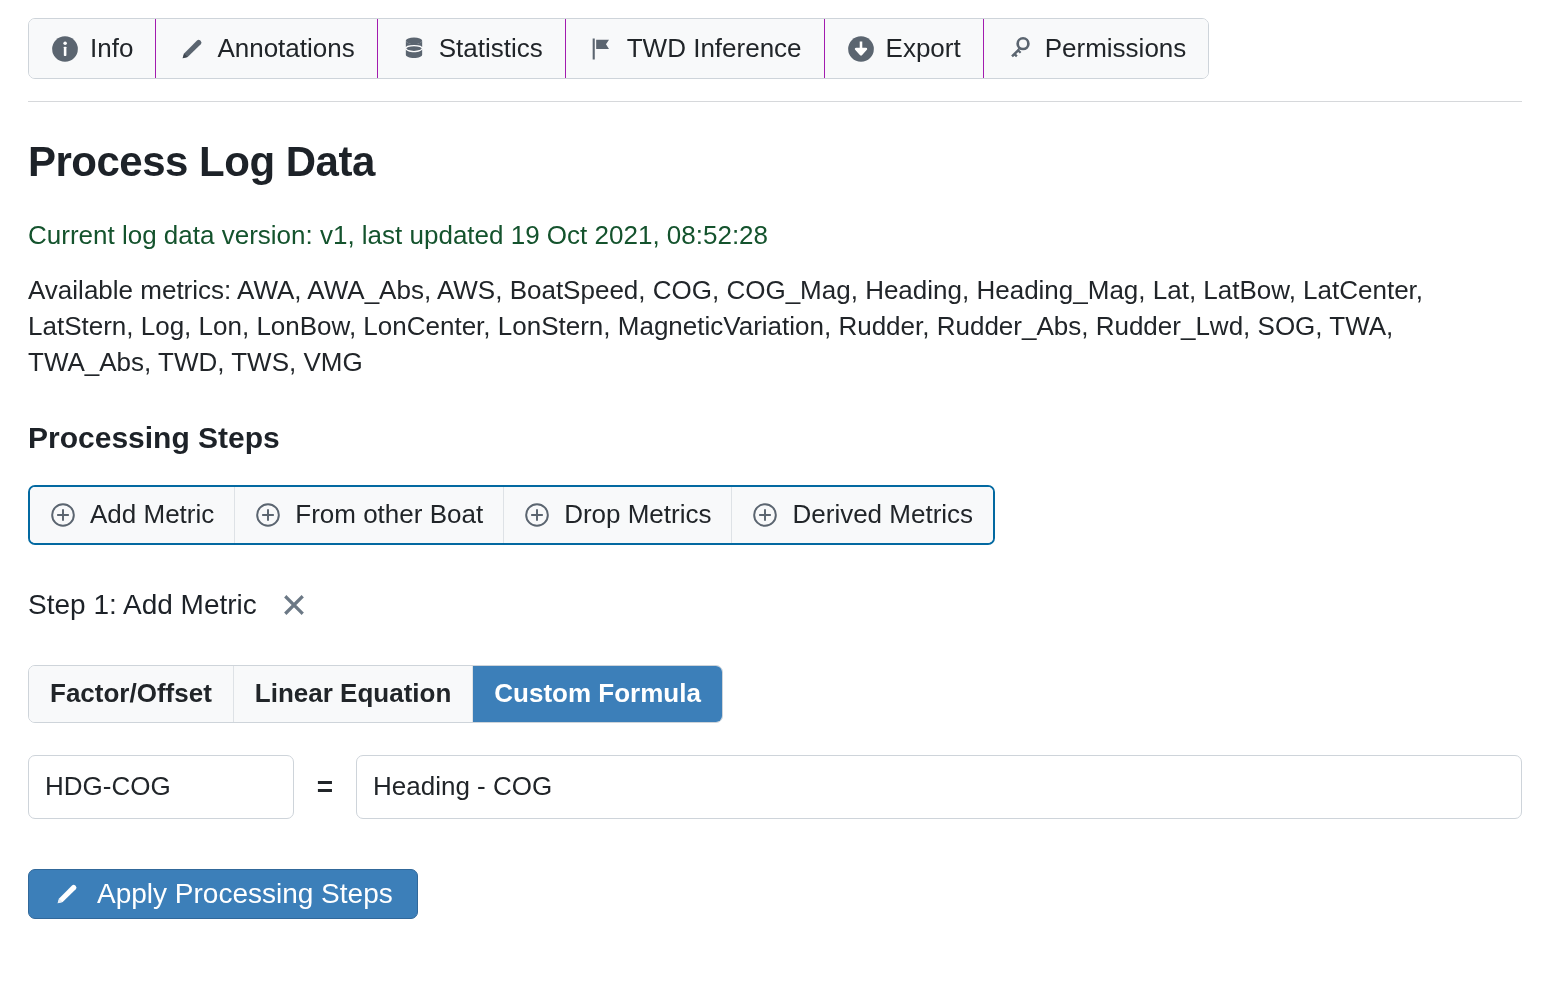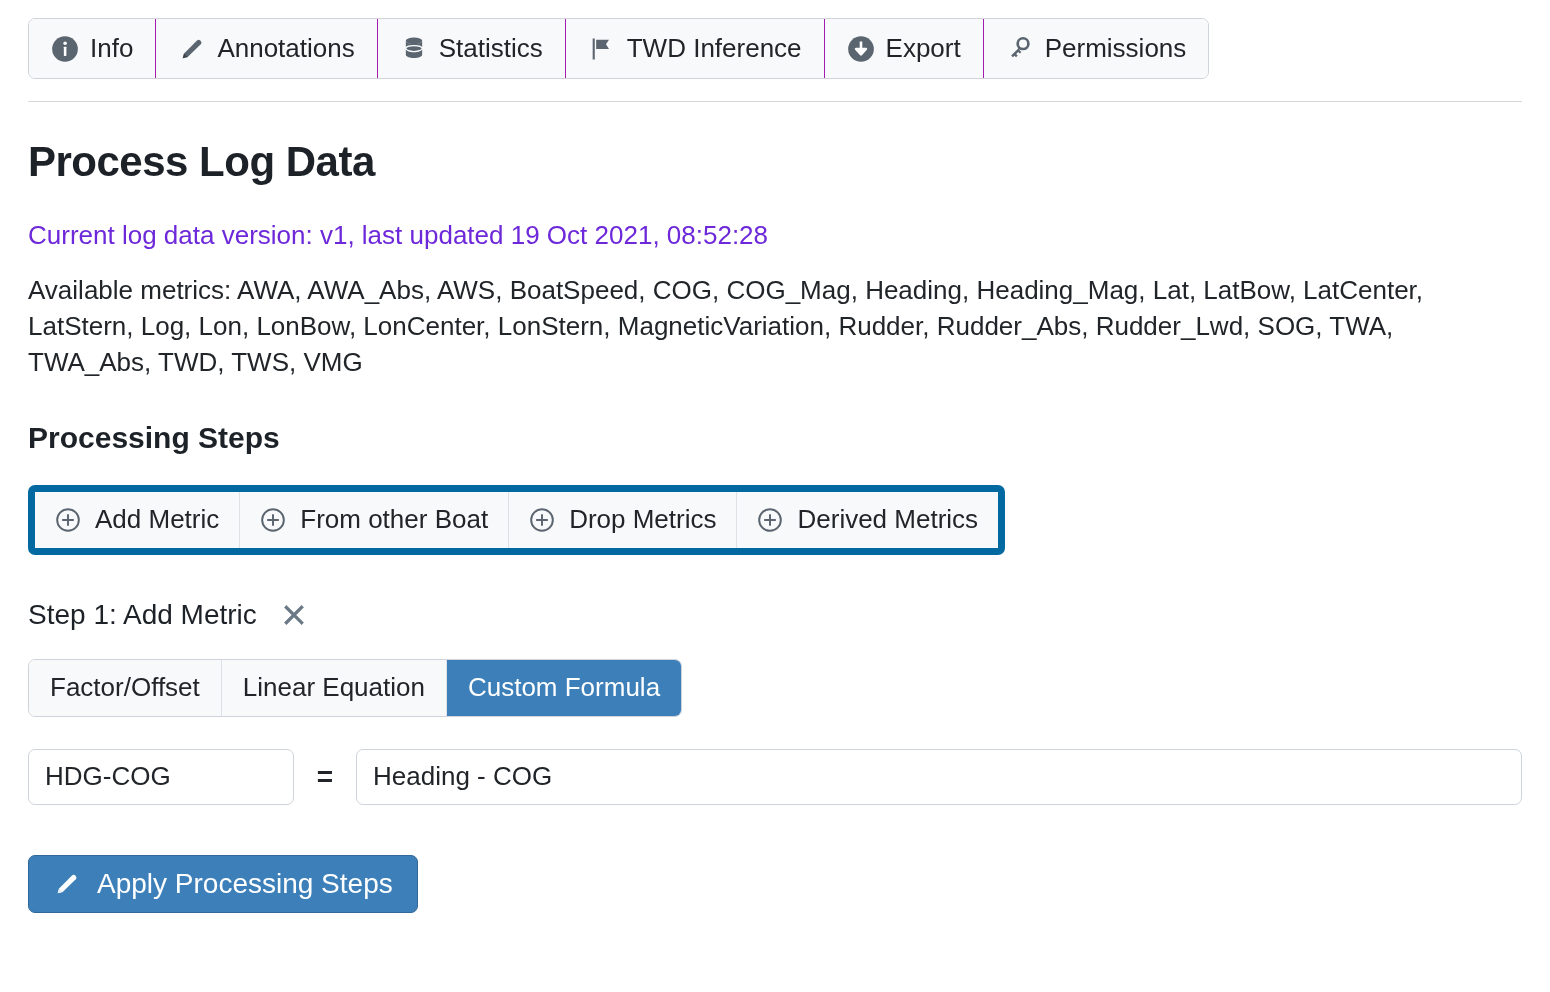--- a/index.html
+++ b/index.html
@@ -71,41 +71,41 @@
   h1.page-title {
     font-size: 42px;
     font-weight: bold;
     letter-spacing: -0.5px;
     margin: 36px 0 17px 0;
     color: #1d2228;
   }
   .version-line {
     font-size: 26px;
     margin: 34px 0 0 0;
-    color: #6d28d9;
+    color: #14532d;
   }
   .metrics-line {
     font-size: 26px;
     margin: 22px 0 8px 0;
     line-height: 1.38;
     color: #212529;
     max-width: 1500px;
   }
   h2.section-title {
     font-size: 30px;
     font-weight: bold;
     margin: 40px 0 0 0;
     color: #1d2228;
   }
 
   
   .btngroup {
     display: inline-flex;
     margin-top: 30px;
-    border: 7px solid #0369a1;
+    border: 2px solid #0369a1;
     border-radius: 7px;
     overflow: hidden;
     background: #f8f9fa;
   }
   .btngroup .gbtn {
     display: flex;
     align-items: center;
     gap: 14px;
     height: 56px;
     padding: 0 20px;
@@ -136,24 +136,25 @@
     width: 26px;
     height: 26px;
     flex: none;
     cursor: pointer;
     display: block;
   }
 
   
   .seggroup {
     display: inline-flex;
-    margin-top: 28px;
+    margin-top: 44px;
     border: 1px solid #ced4da;
     border-radius: 7px;
     overflow: hidden;
+    font-weight: bold;
   }
   .seg {
     height: 56px;
     display: flex;
     align-items: center;
     padding: 0 21px;
     font-size: 26px;
     background: #f8f9fa;
     color: #212529;
     border-right: 1px solid #dee2e6;
@@ -169,21 +170,21 @@
   }
 
   
   .formula-row {
     display: flex;
     align-items: center;
     margin-top: 32px;
     gap: 0;
   }
   .inp {
-    height: 56px;
+    height: 64px;
     border: 1px solid #ced4da;
     border-radius: 7px;
     font-family: "Liberation Sans", sans-serif;
     font-size: 26px;
     color: #212529;
     padding: 0 16px;
     background: #ffffff;
     outline: none;
   }
   .inp::placeholder { color: #9aa0a6; }
@@ -197,21 +198,21 @@
     user-select: none;
   }
   .inp-formula { flex: none; width: 1166px; }
 
   
   .apply-btn {
     display: inline-flex;
     align-items: center;
     gap: 16px;
     margin-top: 50px;
-    height: 58px;
+    height: 50px;
     padding: 0 24px;
     background: #3c7fb9;
     color: #ffffff;
     border: 1px solid #31689a;
     border-radius: 7px;
     font-size: 28px;
     font-family: "Liberation Sans", sans-serif;
     cursor: pointer;
   }
   .pencil-w { width: 28px; height: 28px; flex: none; display: block; }

